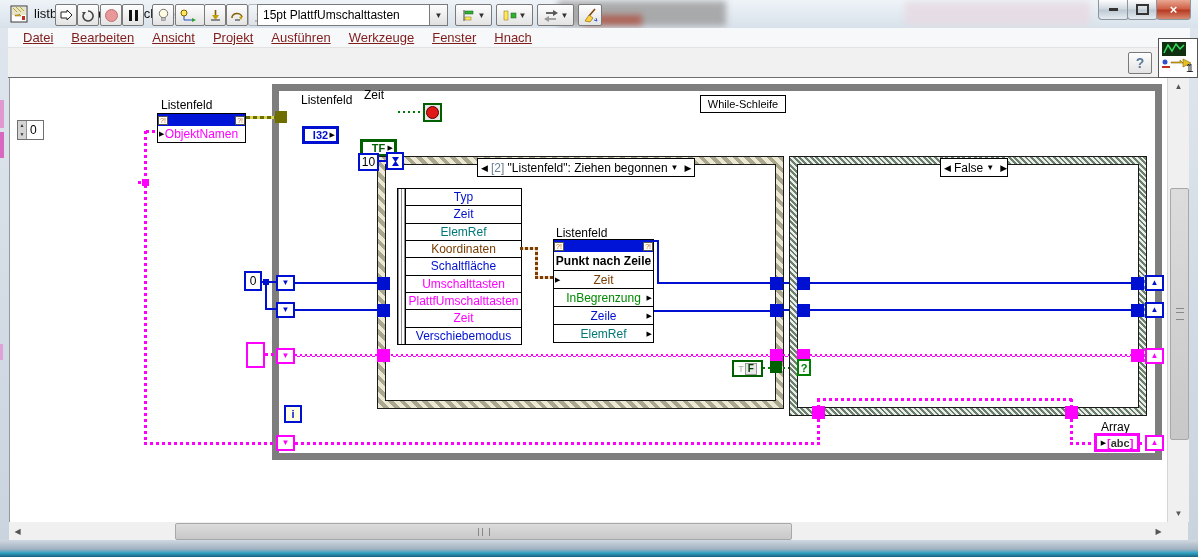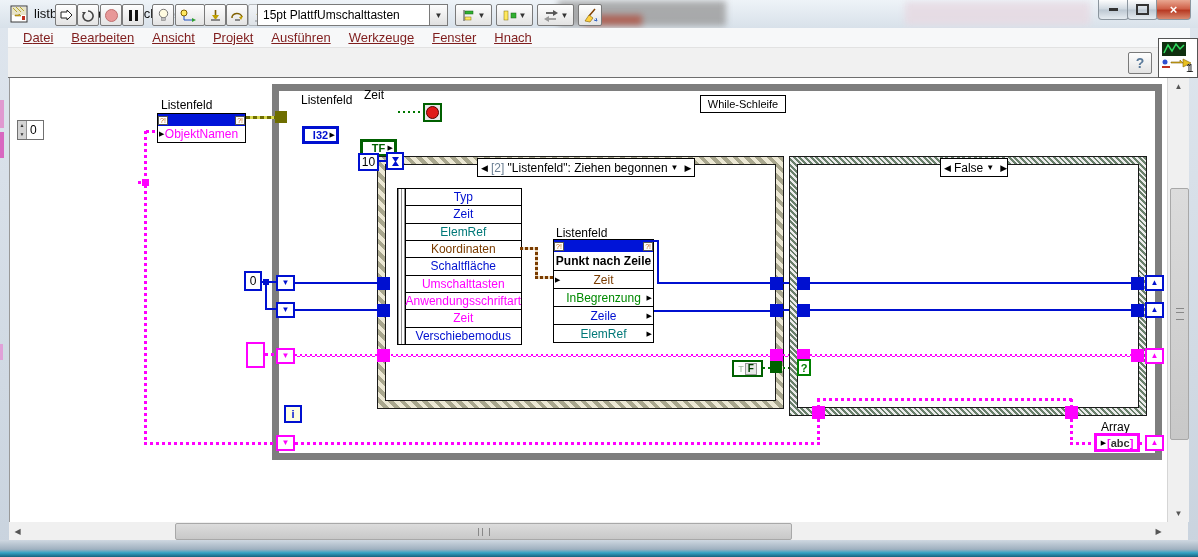--- a/index.html
+++ b/index.html
@@ -338,21 +338,21 @@
       <div class="erow tbrown">
           <span>Koordinaten</span>
         </div>
       <div class="erow tblue">
           <span>Schaltfläche</span>
         </div>
       <div class="erow tmag">
           <span>Umschalttasten</span>
         </div>
       <div class="erow tmag">
-          <span>Anwendungsschriftart</span>
+          <span>PlattfUmschalttasten</span>
         </div>
       <div class="erow tmag">
           <span>Zeit</span>
         </div>
       <div class="erow tblue">
           <span>Verschiebemodus</span>
         </div>
     </div>
   </div>
 

